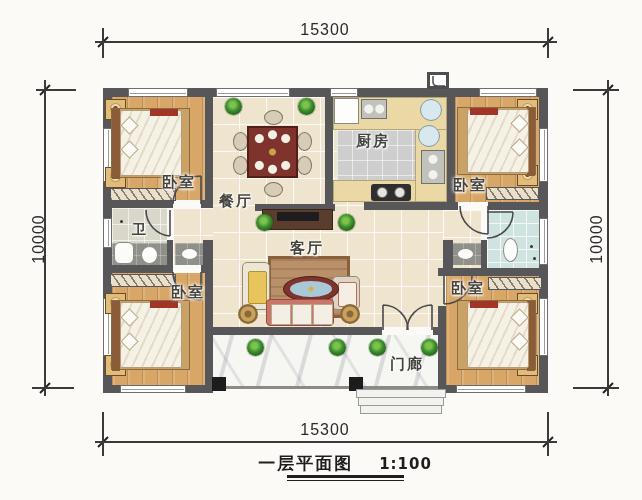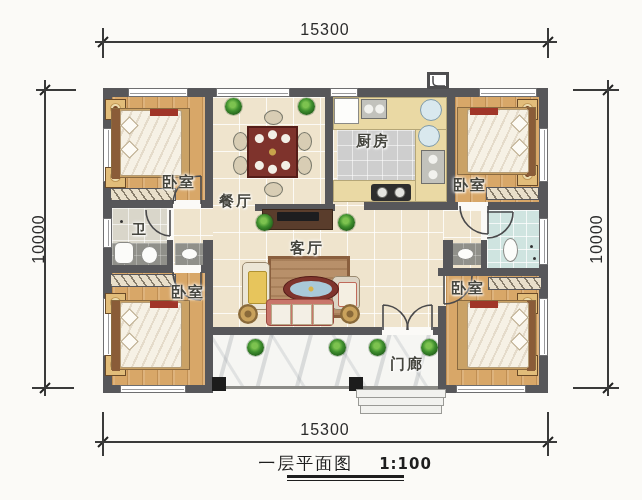--- a/index.html
+++ b/index.html
@@ -64,21 +64,21 @@
   .rlabel{position:absolute;transform:translate(-50%,-50%);font-weight:bold;font-size:15px;color:#45453e;
     letter-spacing:2px;white-space:nowrap;text-shadow:0 0 3px #fff,0 0 4px #fff,1px 1px 2px #fff;}
   .rlabel.small{font-size:14px;letter-spacing:0;}
   
   .dline{position:absolute;background:#3a3a3a;}
   .dimtext{position:absolute;font-family:"Liberation Sans",sans-serif;font-size:16px;color:#2b2b2b;
     text-align:center;letter-spacing:1px;white-space:nowrap;}
   .rot{transform:rotate(-90deg);}
   
   #title-block{position:absolute;left:240px;top:452px;width:210px;text-align:center;color:#1e1e1e;white-space:nowrap;}
-  #title-block .t1{font-weight:normal;font-size:17px;letter-spacing:2px;}
+  #title-block .t1{font-weight:bold;font-size:17px;letter-spacing:2px;}
   #title-block .t2{font-weight:bold;font-size:15px;margin-left:26px;letter-spacing:1px;}
   svg.overlay{position:absolute;left:0;top:0;pointer-events:none;}
   .steps{position:absolute;background:#f2f2ef;border:1px solid #9a9a96;box-sizing:border-box;}
 </style>
 </head>
 <body>
 
 <div id="plan">
 
   <div class="tile" style="left:212px;top:97px;width:233px;height:230px;"></div>

